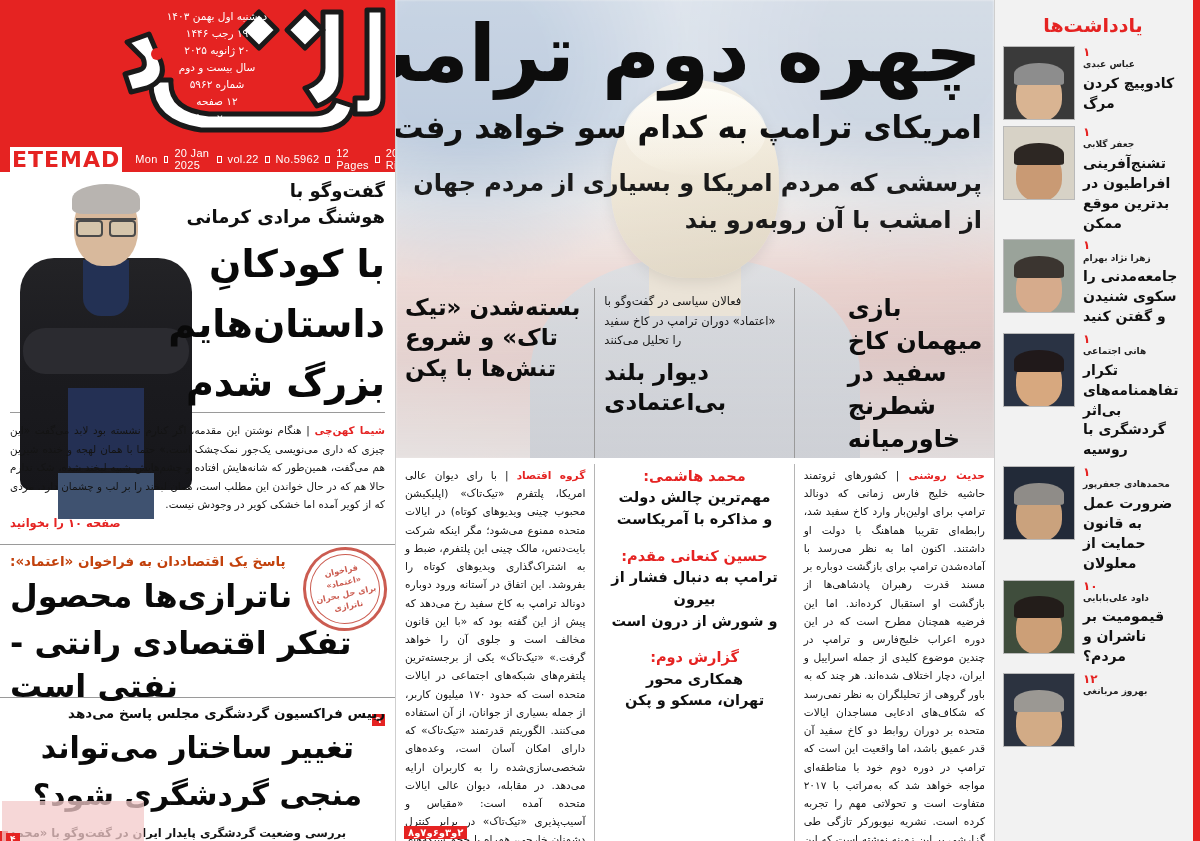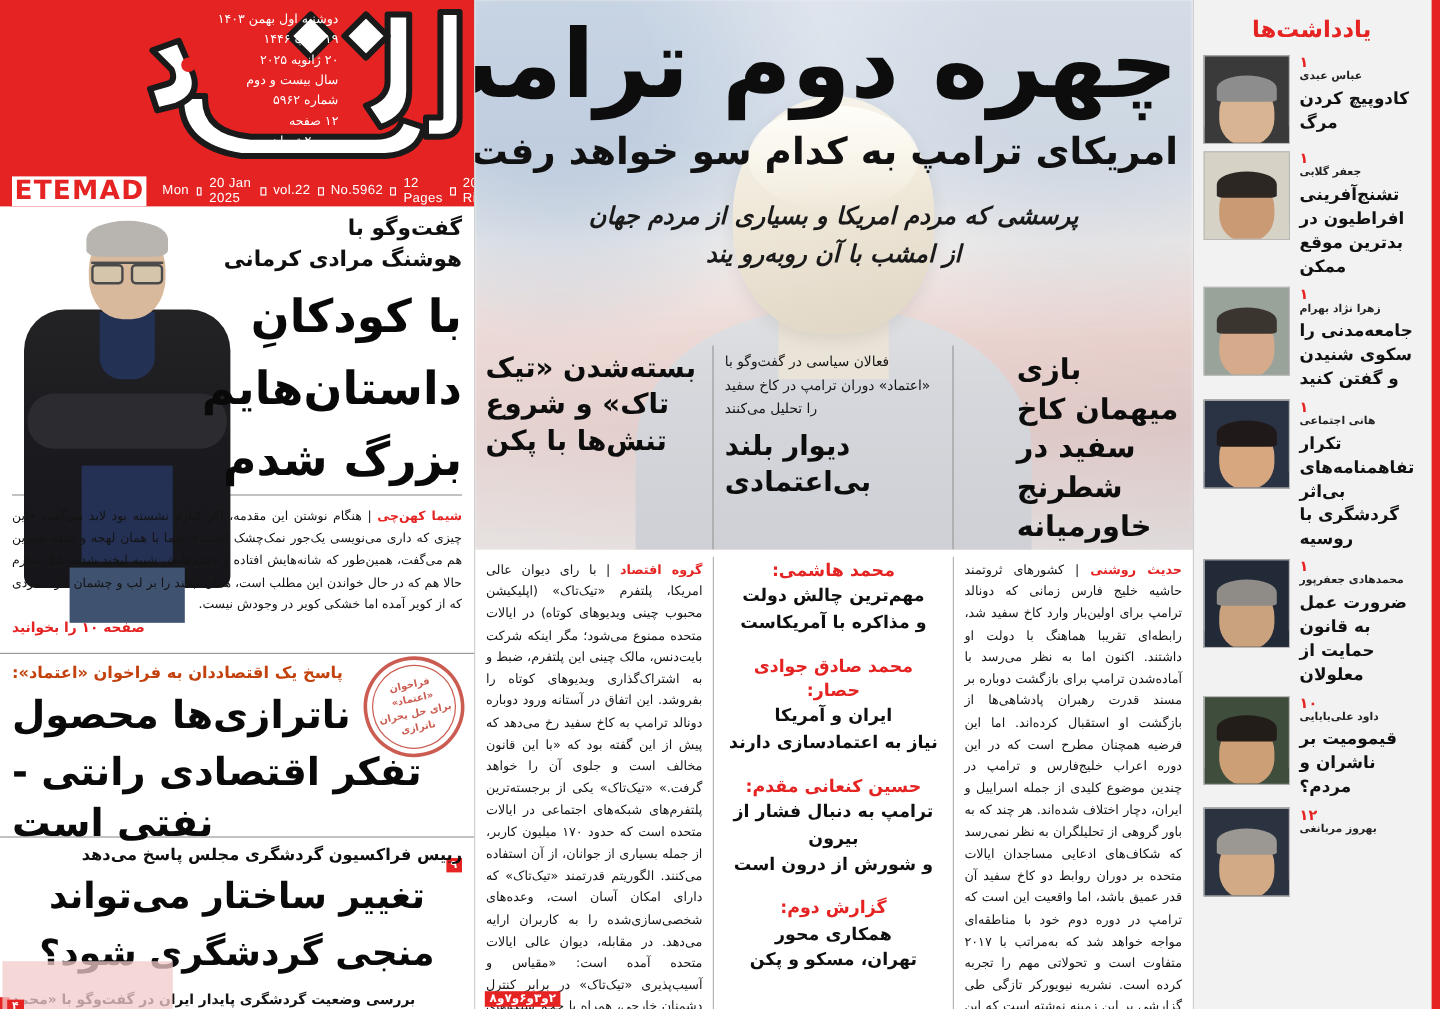--- a/index.html
+++ b/index.html
@@ -161,27 +161,26 @@
   .sub-main {
     font-size: 31px;
     font-weight: bold;
     color: #111;
     line-height: 1.35;
     margin-top: 6px;
     white-space: nowrap;
     text-align: right;
   }
   .sub-desc {
-    font-size: 20px;
+    font-size: 24px;
     color: #1a1a1a;
     line-height: 1.55;
     margin-top: 16px;
-    text-align: center;
+    text-align: right;
     font-weight: bold;
-    font-style: italic;
   }
 
   
   .teasers {
     position: absolute;
     left: 0; right: 0; bottom: 0;
     height: 170px;
     display: flex; flex-direction: row;
     direction: rtl;
   }
@@ -261,21 +260,21 @@
     position: absolute;
     left: 152px; top: 8px;
     width: 130px;
     text-align: left;
     color: #fff;
     font-size: 10.5px;
     line-height: 1.62;
     direction: rtl;
     z-index: 5;
   }
-  .masthead-dates div { white-space: nowrap; text-align: right; }
+  .masthead-dates div { white-space: nowrap; text-align: center; }
   .masthead-en {
     position: absolute; left: 0; bottom: 0;
     width: 395px; height: 26px;
     display: flex; align-items: center;
     direction: ltr;
     padding-left: 10px;
     gap: 13px;
     z-index: 5;
   }
   .etemad-word {
@@ -603,25 +602,20 @@
       <div class="col">
         <p><span class="byline-red">حدیث روشنی</span> <span>| کشورهای ثروتمند حاشیه خلیج فارس زمانی که دونالد ترامپ برای اولین‌بار وارد کاخ سفید شد، رابطه‌ای تقریبا هماهنگ با دولت او داشتند. اکنون اما به نظر می‌رسد با آماده‌شدن ترامپ برای بازگشت دوباره بر مسند قدرت رهبران پادشاهی‌ها از بازگشت او استقبال کرده‌اند. اما این فرضیه همچنان مطرح است که در این دوره اعراب خلیج‌فارس و ترامپ در چندین موضوع کلیدی از جمله اسراییل و ایران، دچار اختلاف شده‌اند. هر چند که به باور گروهی از تحلیلگران به نظر نمی‌رسد که شکاف‌های ادعایی مساجدان ایالات متحده بر دوران روابط دو کاخ سفید آن قدر عمیق باشد، اما واقعیت این است که ترامپ در دوره دوم خود با مناطقه‌ای مواجه خواهد شد که به‌مراتب با ۲۰۱۷ متفاوت است و تحولاتی مهم را تجربه کرده است. نشریه نیویورکر تازگی طی گزارشی بر این زمینه نوشته است که این تحولات نه‌تنها بر وضعیت سیاسی و نظامی این منطقه تاثیر گذاشته، بلکه به تغییر اندازه معادلات قدرت در خاورمیانه نیز منجر شده است. این شرایط همچنین می‌تواند بر روابط کشورهای خلیج فارس با ایالات‌متحده و ...</span></p>
       </div>
 
       <div class="col">
         <div id="mid-container">
             <div class="mid-item">
               <div class="mid-name">محمد هاشمی:</div>
               <div class="mid-line">مهم‌ترین چالش دولت</div>
               <div class="mid-line">و مذاکره با آمریکاست</div>
-            </div>
-            <div class="mid-item">
-              <div class="mid-name">محمد صادق جوادی حصار:</div>
-              <div class="mid-line">ایران و آمریکا</div>
-              <div class="mid-line">نیاز به اعتمادسازی دارند</div>
             </div>
             <div class="mid-item">
               <div class="mid-name">حسین کنعانی مقدم:</div>
               <div class="mid-line">ترامپ به دنبال فشار از بیرون</div>
               <div class="mid-line">و شورش از درون است</div>
             </div>
             <div class="mid-item">
               <div class="mid-name">گزارش دوم:</div>
               <div class="mid-line">همکاری محور</div>
               <div class="mid-line">تهران، مسکو و پکن</div>

